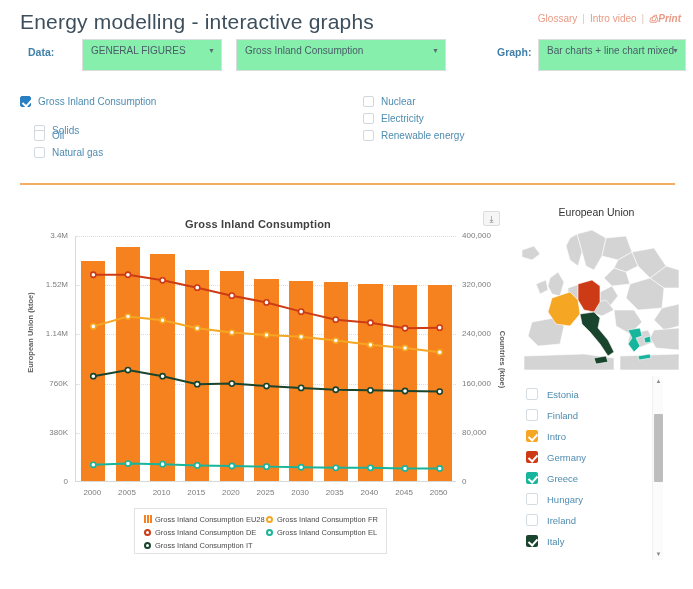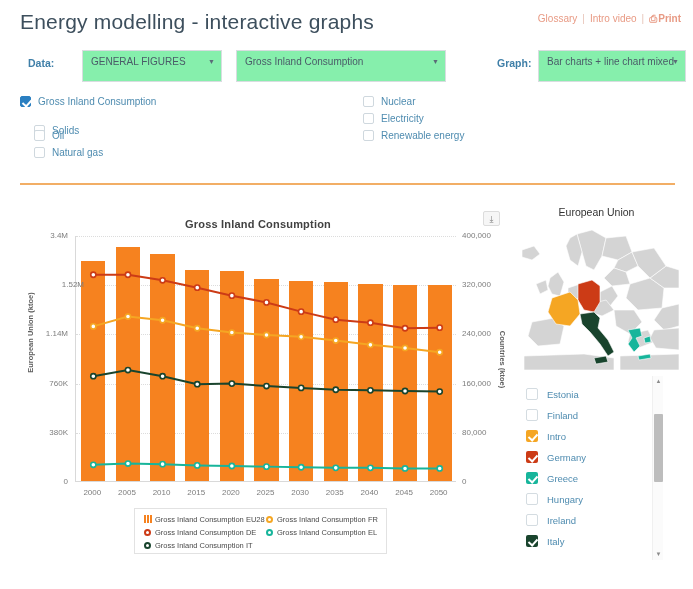--- a/index.html
+++ b/index.html
@@ -17,26 +17,26 @@
     position: absolute; left: 20px; top: 10px;
     font-size: 21px; color: #3d4f5d; font-weight: 400;
     letter-spacing: .2px; white-space: nowrap;
   }
   .toplinks {
     position: absolute; right: 12px; top: 13px;
     font-size: 10px; color: #e8a08a; white-space: nowrap;
   }
   .toplinks a { color: #e89a84; text-decoration: none; }
   .toplinks .sep { color: #e7c3b7; margin: 0 5px; }
-  .print-link { color: #e36a4c; font-weight: 600; }
+  .print-link { color: #e36a4c; font-weight: 600; font-style: italic; }
   .print-ico { font-size: 10px; margin-right: 1px; }
 
   
   .controls {
-    position: absolute; left: 20px; top: 45px;
+    position: absolute; left: 20px; top: 34px;
     width: 655px; height: 38px;
   }
   .ctl-label {
     position: absolute; font-size: 10.5px; color: #3f7fa8; font-weight: 600;
     top: 12px;
   }
   .sel {
     position: absolute; top: 5px; height: 32px;
     border: 1px solid #d8dde0; background: #86efac;
     font-size: 10px; color: #4a5b68;
@@ -283,21 +283,21 @@
           <circle cx="294.4090909090909" cy="231.855" r="2.6" fill="#fff" stroke="#17b59b" stroke-width="1.6"></circle>
           <circle cx="329.0454545454545" cy="232.47" r="2.6" fill="#fff" stroke="#17b59b" stroke-width="1.6"></circle>
           <circle cx="363.68181818181813" cy="232.47" r="2.6" fill="#fff" stroke="#17b59b" stroke-width="1.6"></circle>
         </svg>
       </div>
     <div id="yticks">
         <div class="ytick" style="left: 0px; top: 277px;">0</div>
         <div class="ytick" style="left: 0px; top: 227.8px;">380K</div>
         <div class="ytick" style="left: 0px; top: 178.6px;">760K</div>
         <div class="ytick" style="left: 0px; top: 129.4px;">1.14M</div>
-        <div class="ytick" style="left: 16px; top: 80.2px;">1.52M</div>
+        <div class="ytick" style="left: 0px; top: 80.2px;">1.52M</div>
         <div class="ytick" style="left: 0px; top: 31px;">3.4M</div>
       </div>
     <div id="yticksr">
         <div class="ytick-r" style="left: 444px; top: 277px;">0</div>
         <div class="ytick-r" style="left: 444px; top: 227.8px;">80,000</div>
         <div class="ytick-r" style="left: 444px; top: 178.6px;">160,000</div>
         <div class="ytick-r" style="left: 444px; top: 129.4px;">240,000</div>
         <div class="ytick-r" style="left: 444px; top: 80.2px;">320,000</div>
         <div class="ytick-r" style="left: 444px; top: 31px;">400,000</div>
       </div>

